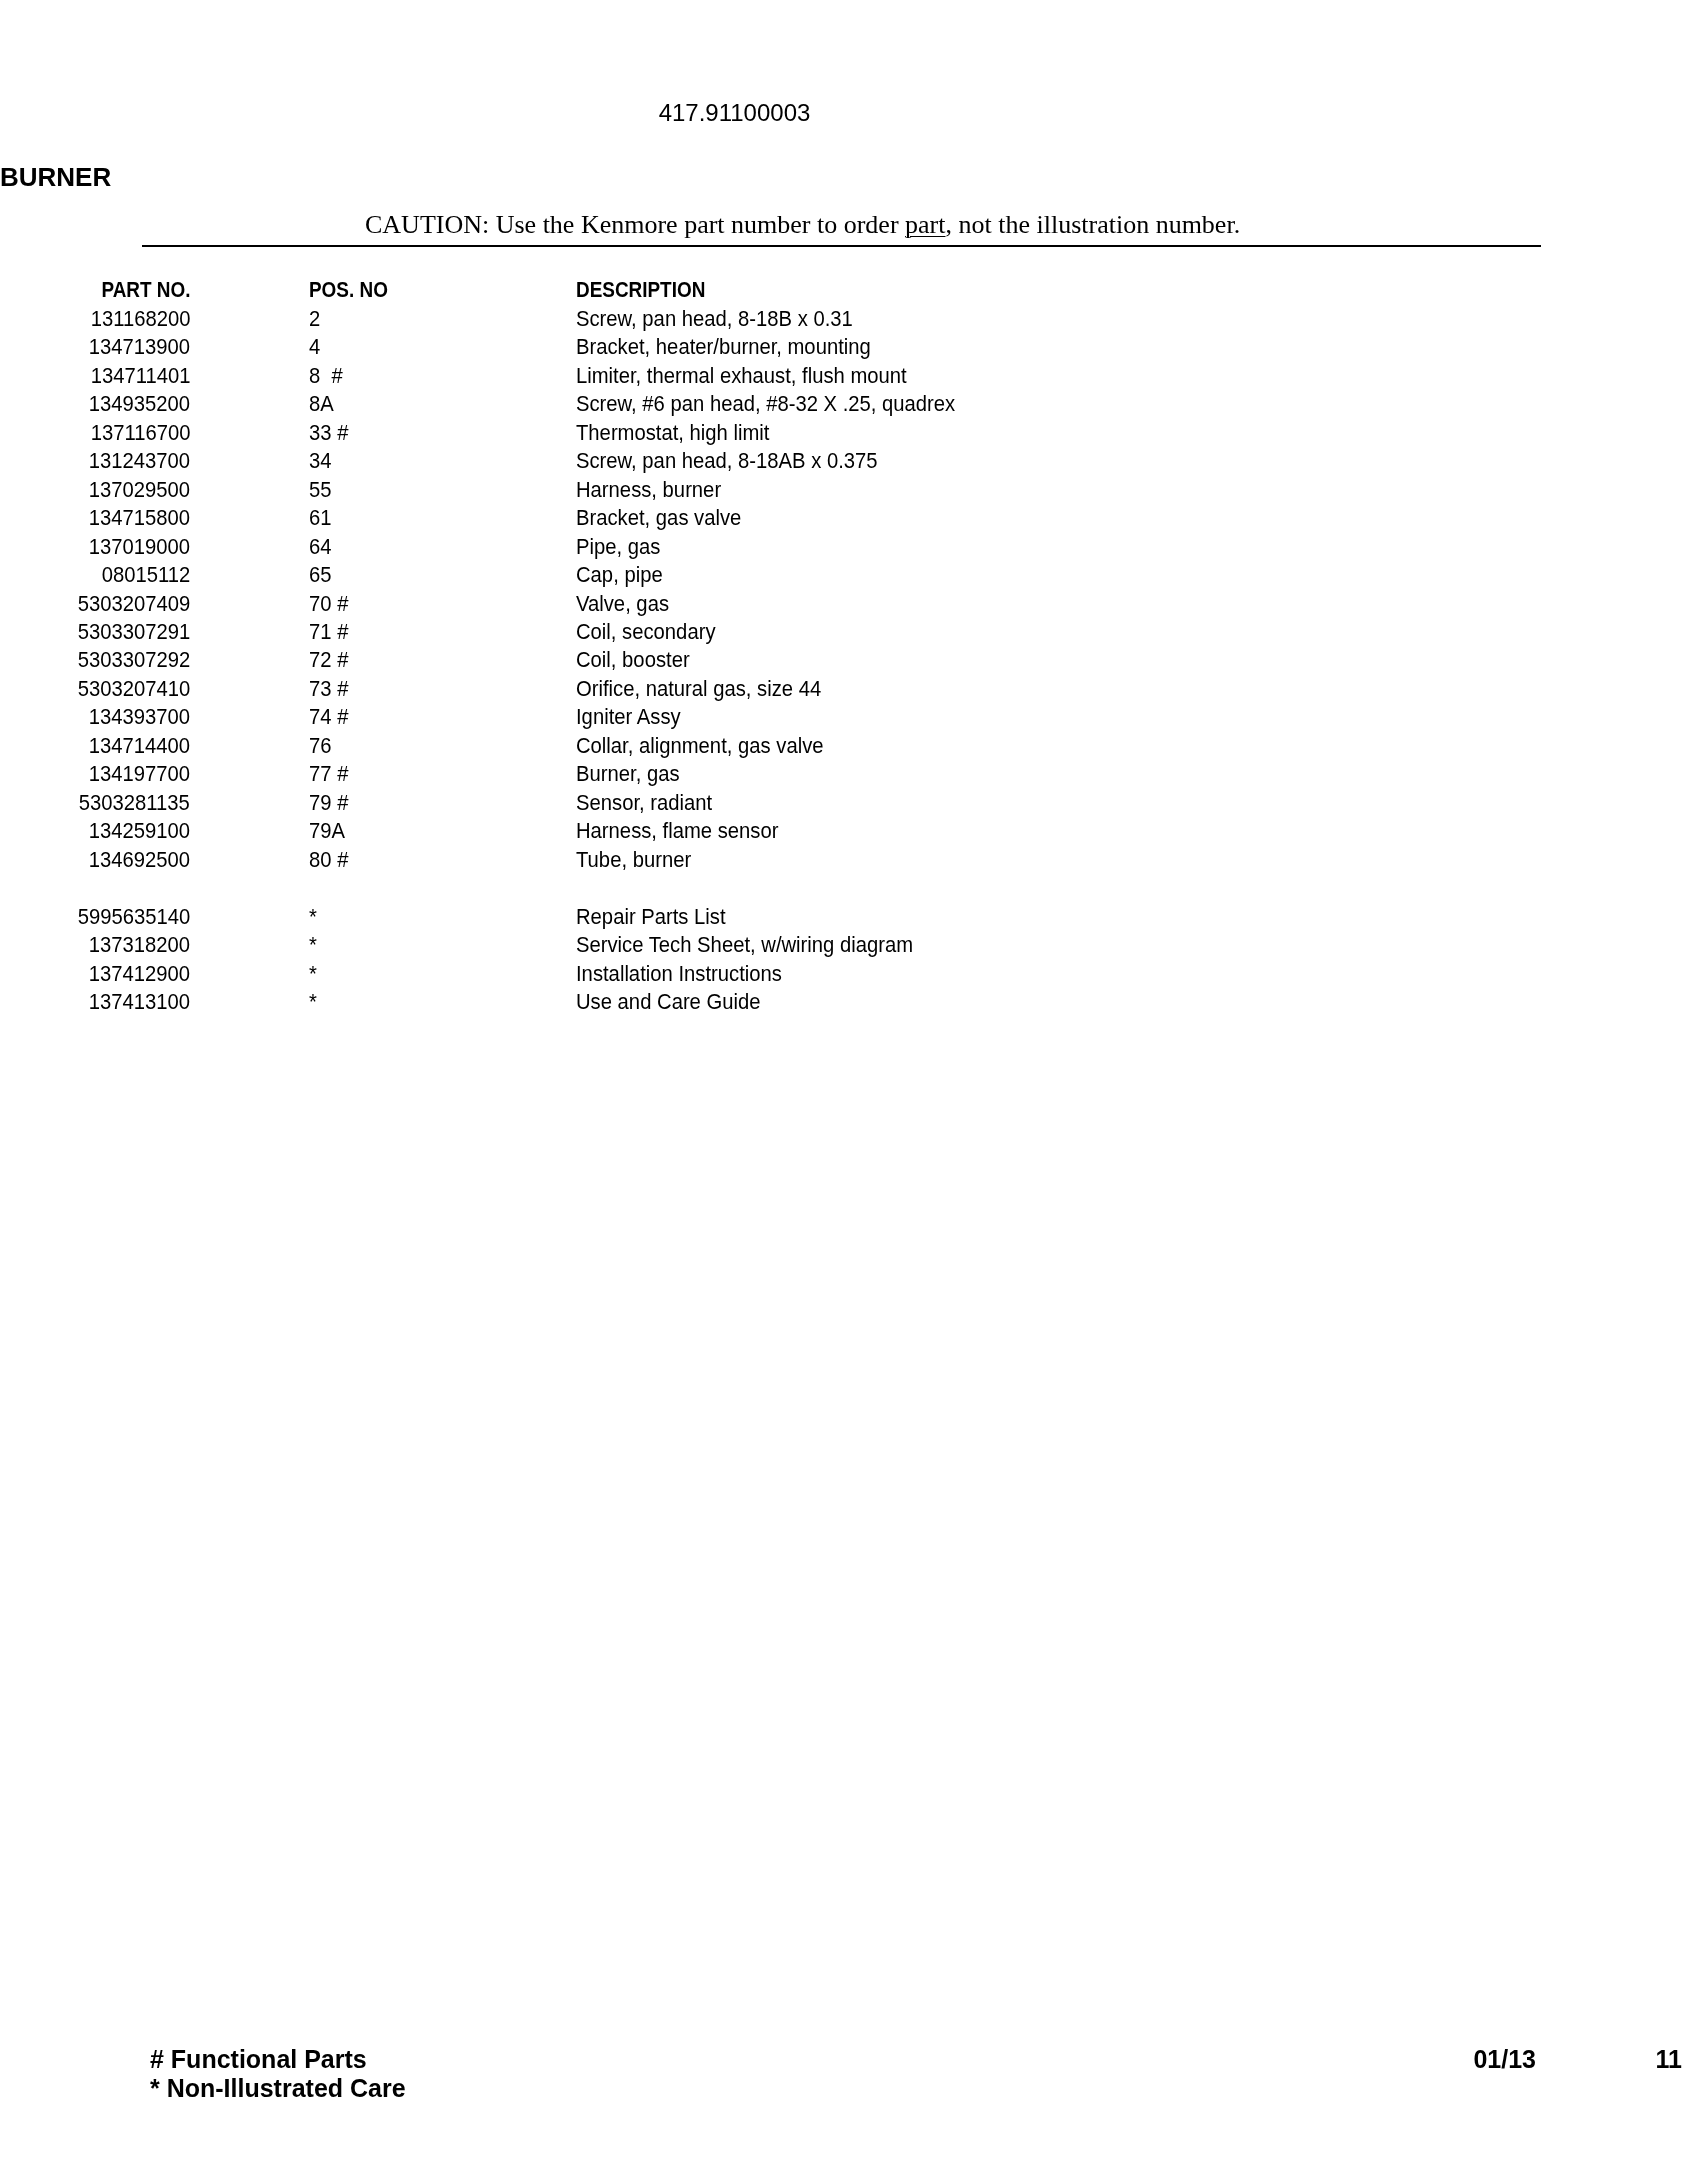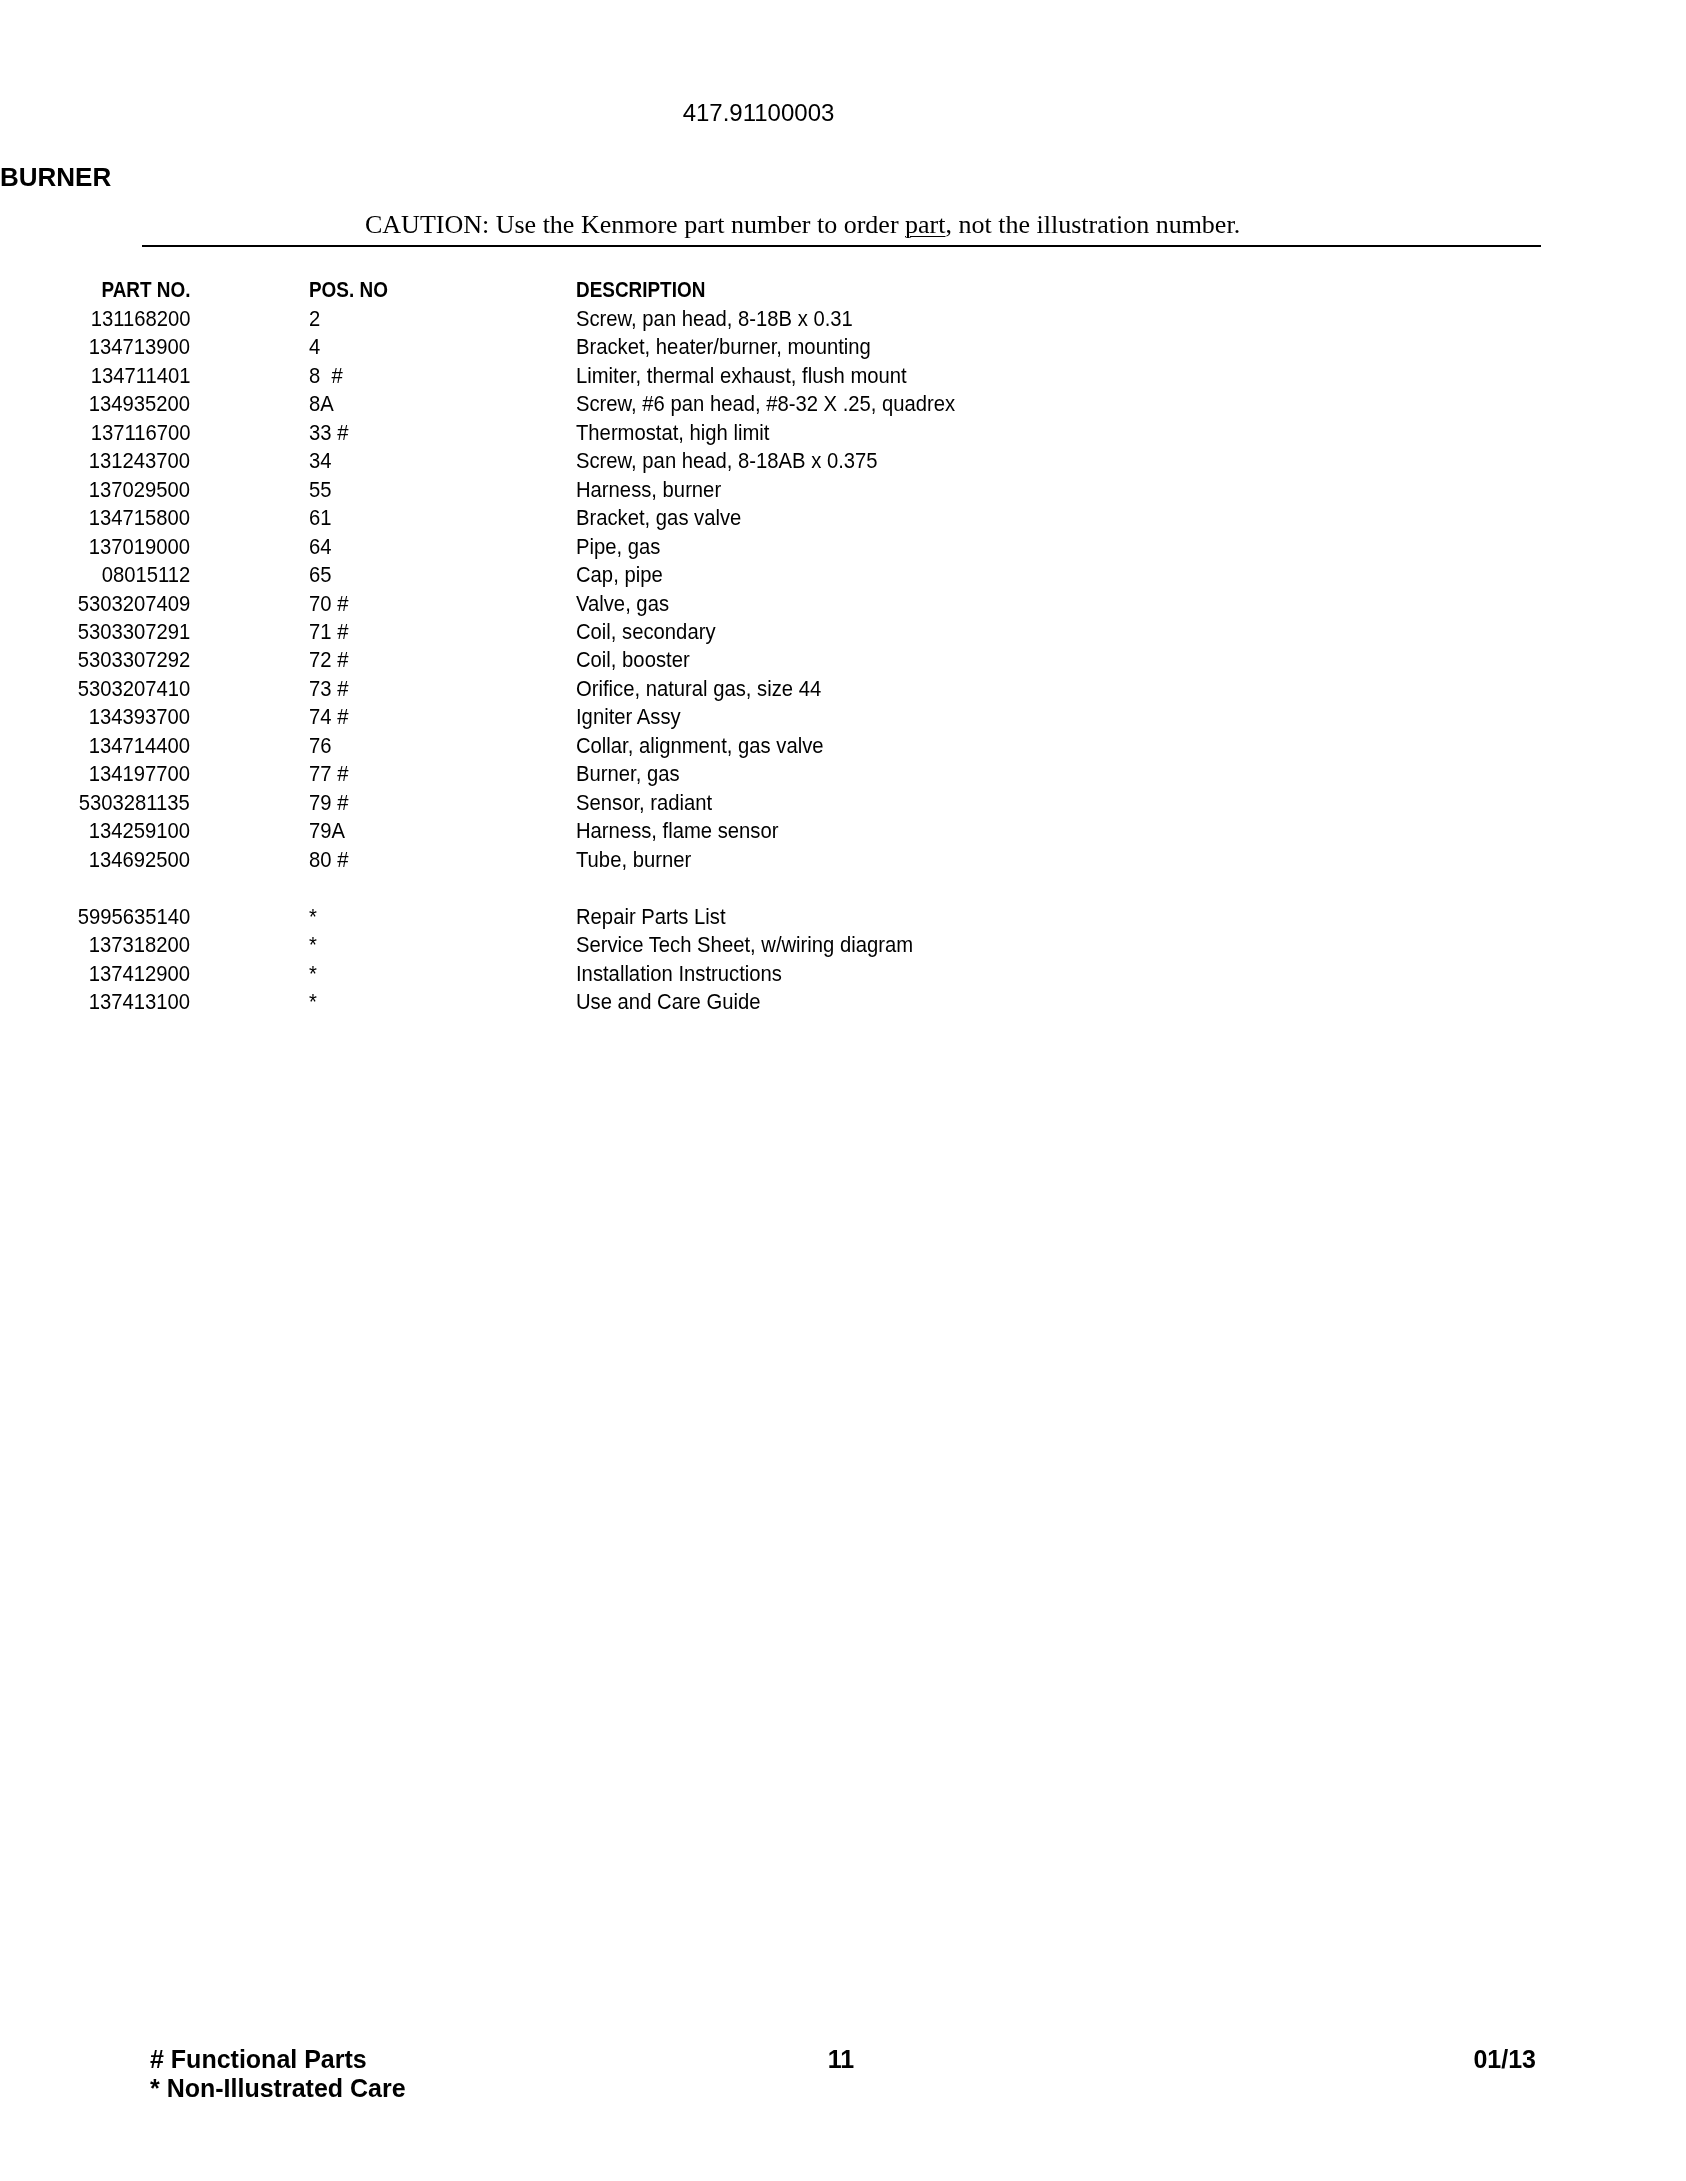--- a/index.html
+++ b/index.html
@@ -13,21 +13,21 @@
       position: relative;
       overflow: hidden;
       color: #000000;
       font-family: "Liberation Sans", sans-serif;
     }
     .abs { position: absolute; white-space: nowrap; }
 
     
     .model-number {
       left: 0; width: 1469px; text-align: center;
-      top: 98px; font-size: 24px; line-height: 29px; padding-left: 24px;
+      top: 98px; font-size: 24px; line-height: 29px;
     }
     .section-title {
       left: 0; width: 1682px; 
       top: 162px; font-size: 26px; line-height: 31px; font-weight: bold;
     }
     .caution {
       left: 365px; top: 209px; font-size: 26px; line-height: 31px; font-family: Liberation Serif, serif;
     }
     .caution .u { text-decoration: underline; text-underline-offset: 2.8px; text-decoration-thickness: 0.9px; }
     .rule {
@@ -46,21 +46,21 @@
     .cell { position: absolute; top: 0; white-space: nowrap; }
     .cell-pos { left: 309px; transform: scaleX(0.92); transform-origin: left center; }
     .cell-part { right: calc(1686px - 535px); text-align: right; transform: scaleX(0.92); transform-origin: right center; }
     .cell-desc { left: 576px; transform: scaleX(0.92); transform-origin: left center; }
     .row.header .cell-pos, .row.header .cell-part, .row.header .cell-desc { transform: scaleX(0.86); }
 
     
     .footer-text { font-size: 25px; line-height: 28.5px; font-weight: bold; }
     .legend-functional { left: 150px; top: 2045px; }
     .legend-nonillustrated { left: 150px; top: 2074px; }
-    .page-number { left: 0; width: 1682px; text-align: center; top: 2045px; }
+    .page-number { left: 0; width: 1682px; text-align: right; top: 2045px; }
     .revision-date { right: calc(1686px - 1536px); top: 2045px; }
   </style>
 </head>
 <body>
 
 <div class="abs model-number">417.91100003</div>
 <div class="abs section-title">BURNER</div>
 <div class="abs caution"><span>CAUTION: Use the Kenmore part number to order </span><span class="u">part</span><span>, not the illustration number.</span></div>
 <div class="abs rule"></div>
 

